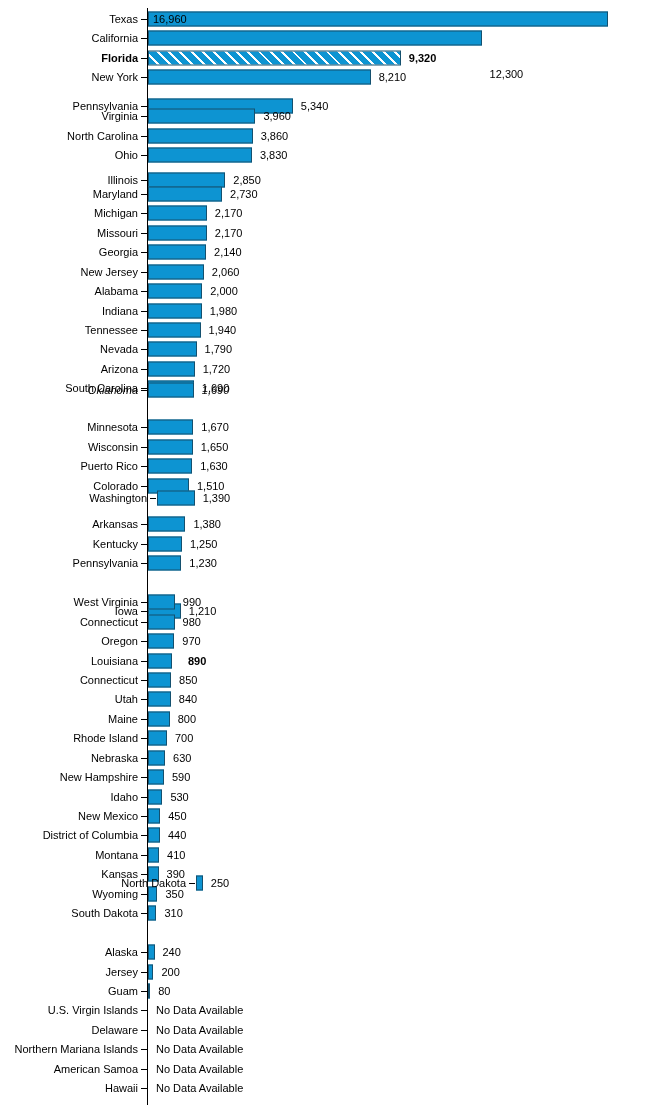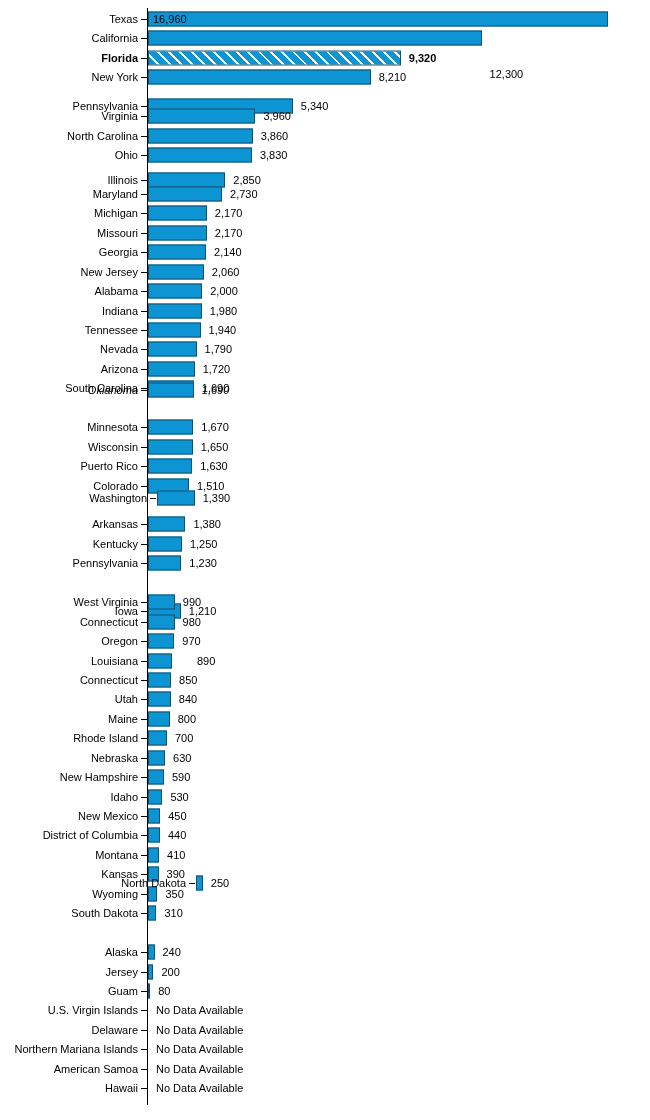--- a/index.html
+++ b/index.html
@@ -247,21 +247,21 @@
       <div class="row" style="top: 631.38px; height: 19.44px;">
         <div class="cat-label">Oregon</div>
         <div class="tick"></div>
         <div class="bar" style="width: 26.309px;"></div>
         <span class="value" style="left: 182.309px;">970</span>
       </div>
       <div class="row" style="top: 650.82px; height: 19.44px;">
         <div class="cat-label">Louisiana</div>
         <div class="tick"></div>
         <div class="bar" style="width: 24.1392px;"></div>
-        <span class="value" style="left: 197px;">890</span>
+        <span class="value" style="left: 188px; font-weight: bold;">890</span>
       </div>
       <div class="row" style="top: 670.26px; height: 19.44px;">
         <div class="cat-label">Connecticut</div>
         <div class="tick"></div>
         <div class="bar" style="width: 23.0542px;"></div>
         <span class="value" style="left: 179.054px;">850</span>
       </div>
       <div class="row" style="top: 689.7px; height: 19.44px;">
         <div class="cat-label">Utah</div>
         <div class="tick"></div>

